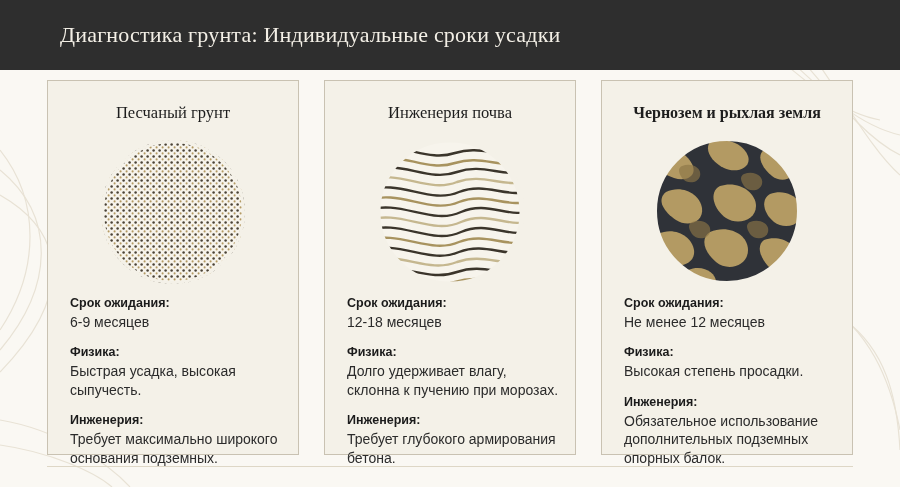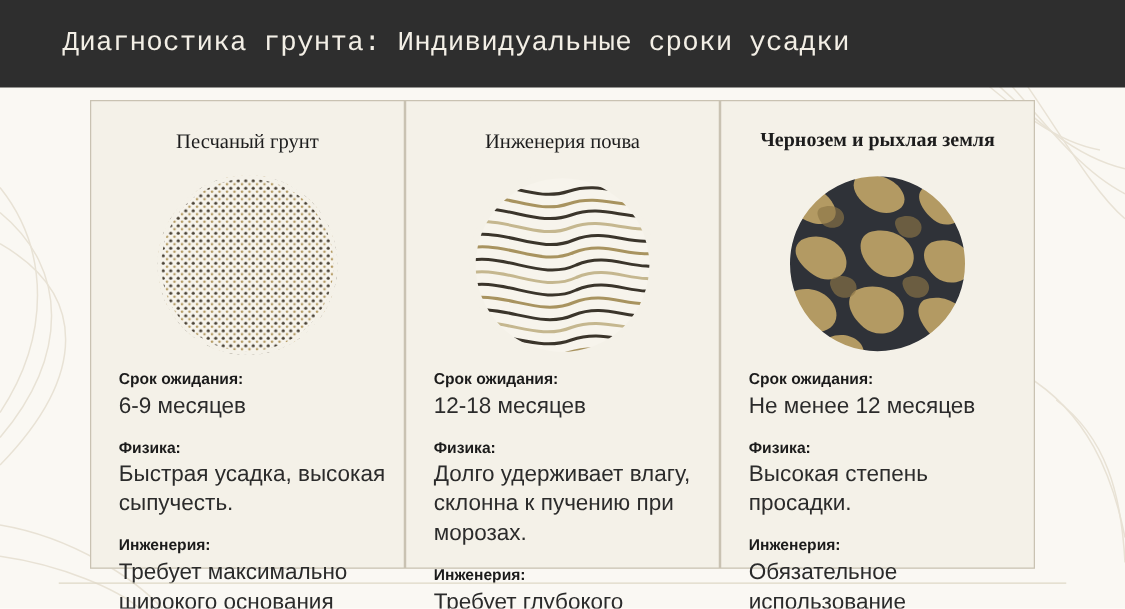--- a/index.html
+++ b/index.html
@@ -30,37 +30,37 @@
 
   .header-band {
     position: absolute;
     left: 0; top: 0;
     width: 900px;
     height: 70px;
     background: #2e2e2e;
   }
   .header-title {
     position: absolute;
-    left: 50px;
+    left: 60px;
     top: 22px;
-    font-family: Liberation Mono, monospace;
+    font-family: Liberation Serif, serif;
     font-size: 22px;
     color: #f3efe6;
     letter-spacing: 0.2px;
     white-space: nowrap;
   }
 
   .cards {
     position: absolute;
     left: 47px;
     top: 80px;
     width: 806px;
     height: 309px;
     display: flex;
-    justify-content: center;
+    justify-content: space-between;
   }
   .card {
     position: relative;
     width: 252px;
     height: 375px;
     background: #f4f1e8;
     border: 1px solid #c9c2b2;
     box-sizing: border-box;
     padding: 0;
   }
@@ -90,21 +90,21 @@
   }
   .field { margin-bottom: 13px; }
   .field:last-child { margin-bottom: 0; }
   .field-label {
     font-size: 12.5px;
     font-weight: bold;
     color: #1b1b1b;
     line-height: 1.35;
   }
   .field-value {
-    font-size: 18px;
+    font-size: 14px;
     color: #2b2b2b;
     line-height: 1.32;
     margin-top: 1px;
   }
 
   .footer-rule {
     position: absolute;
     left: 47px;
     top: 466px;
     width: 806px;

